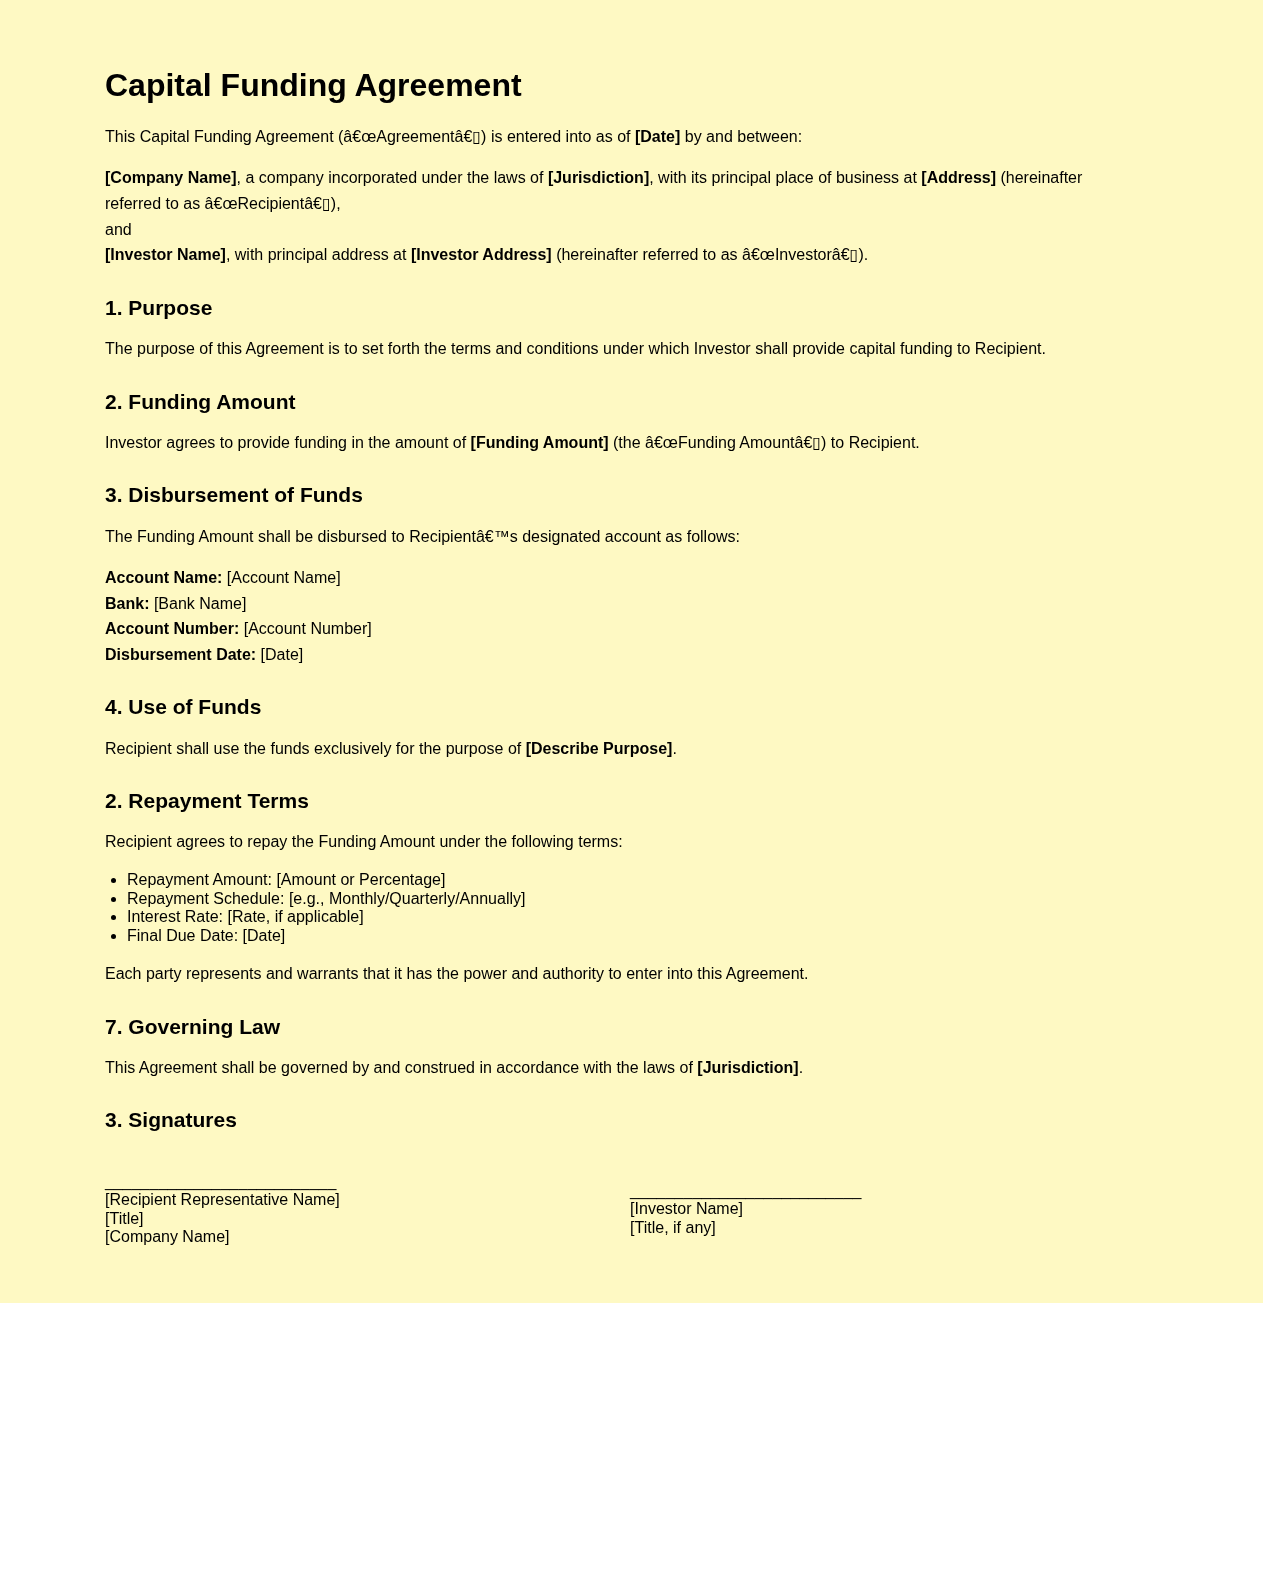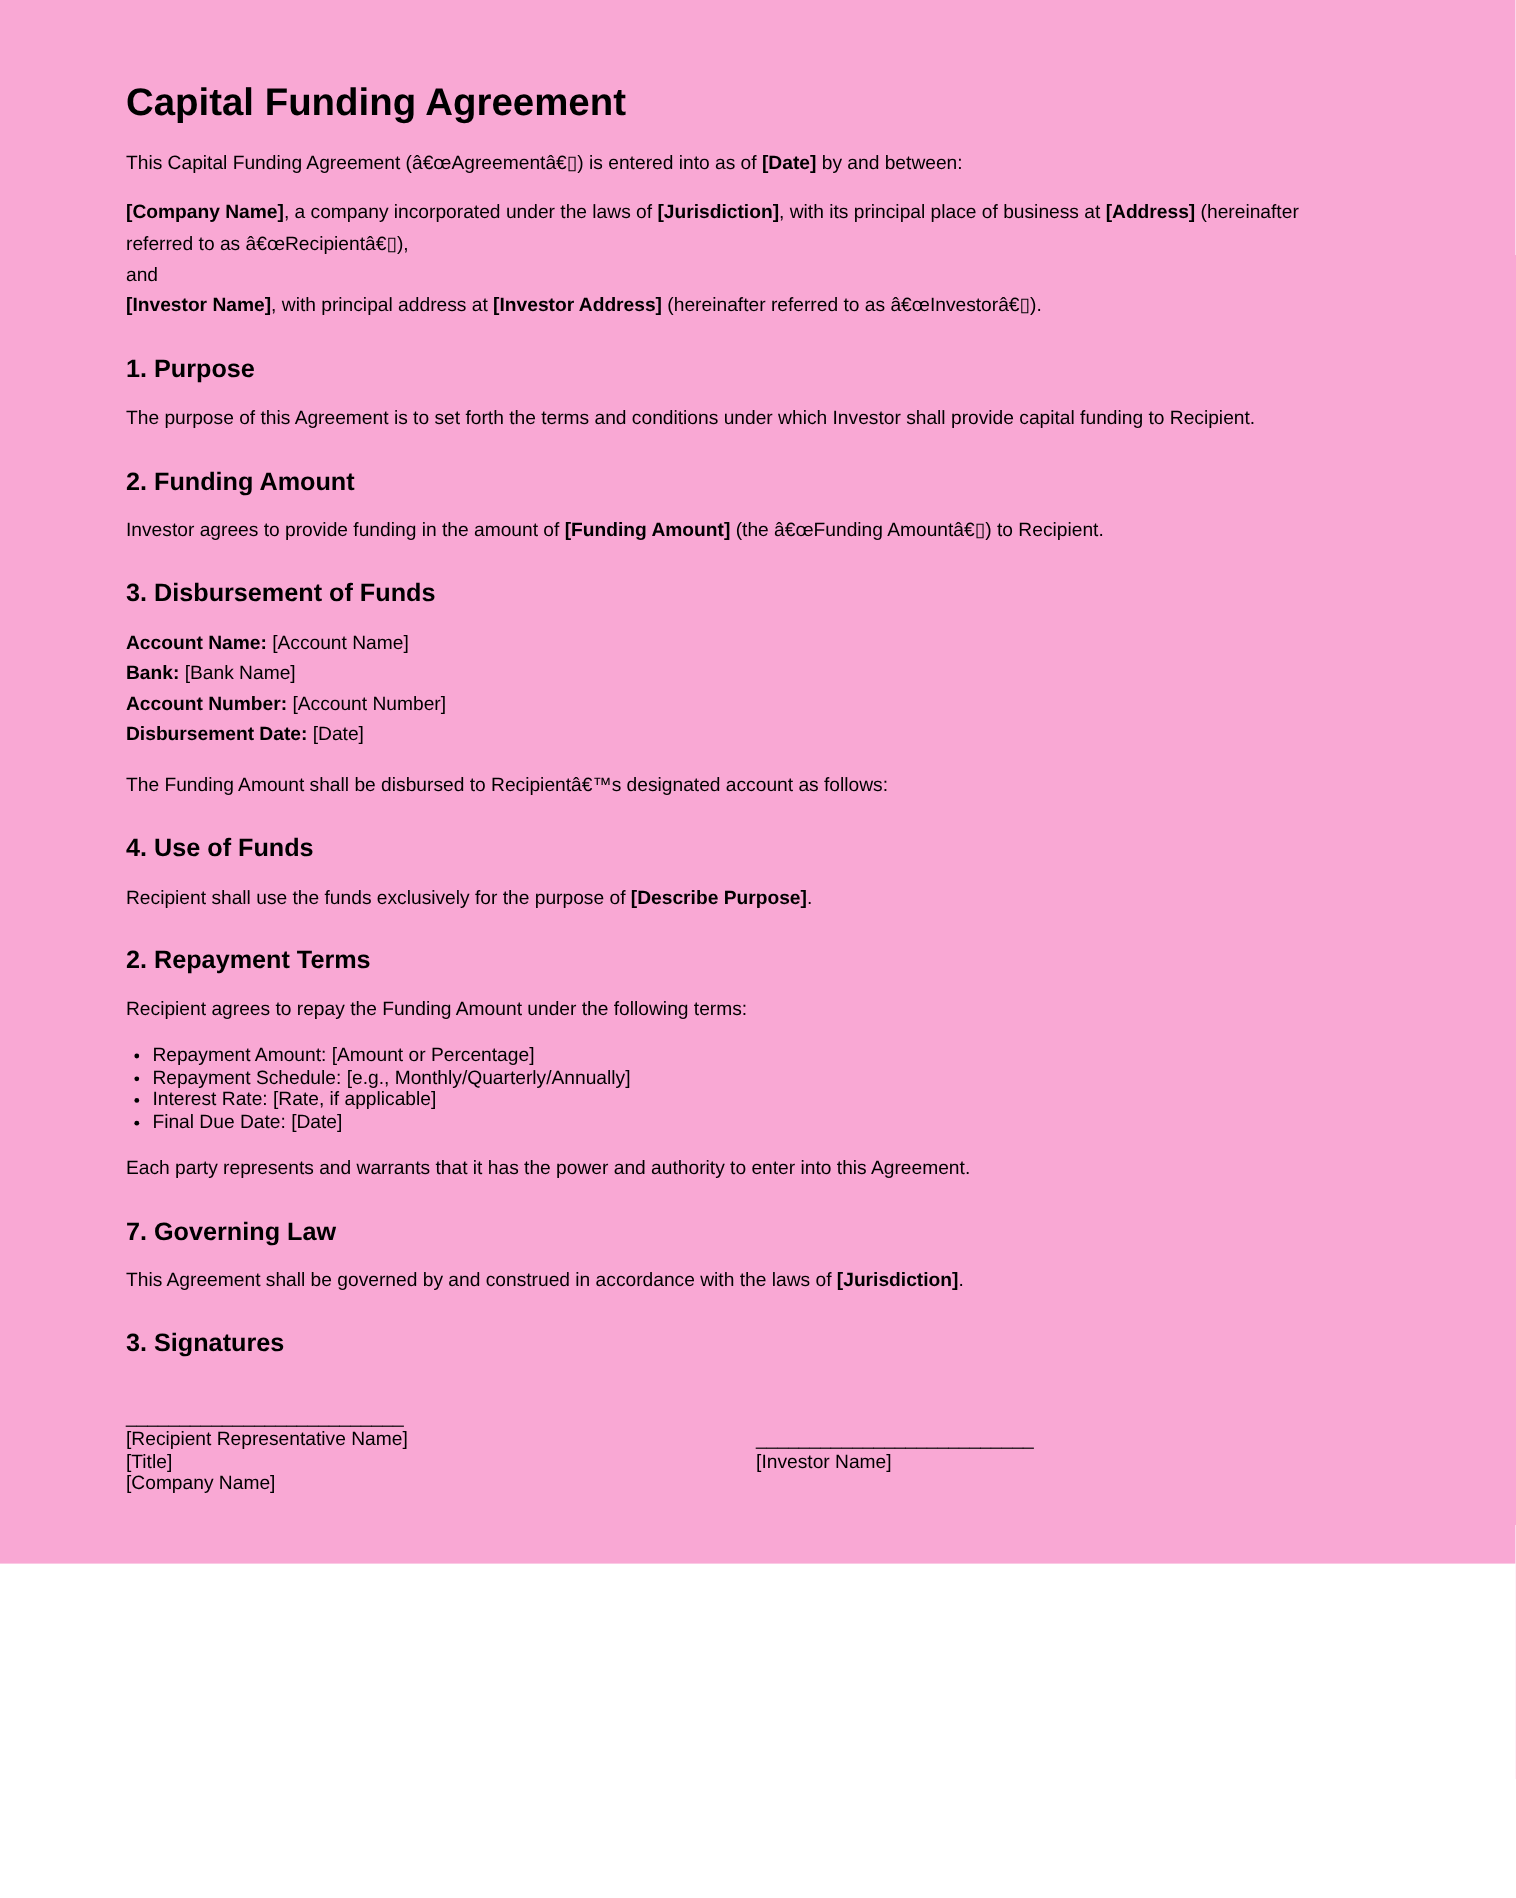--- a/index.html
+++ b/index.html
@@ -10,21 +10,21 @@
   body {
     width: 1263px;
     height: 1582px;
     font-family: "Liberation Sans", "DejaVu Sans", sans-serif;
     font-size: 16px;
     color: #000000;
   }
   .viewport {
     height: 1303px;
     overflow: hidden;
-    background: #f9a8d4;
+    background: #fef9c3;
   }
   .doc {
     padding: 67px 123px 0 105px;
   }
   h1 {
     font-size: 32px;
     line-height: 1.15;
     font-weight: bold;
     margin: 0 0 20px 0;
   }
@@ -78,22 +78,22 @@
 
     <p><strong>[Company Name]</strong><span>, a company incorporated under the laws of </span><strong>[Jurisdiction]</strong><span>, with its principal place of business at </span><strong>[Address]</strong><span> (hereinafter referred to as â€œRecipientâ€▯),</span><br><span>and</span><br><strong>[Investor Name]</strong><span>, with principal address at </span><strong>[Investor Address]</strong><span> (hereinafter referred to as â€œInvestorâ€▯).</span></p>
 
     <h2>1. Purpose</h2>
     <p>The purpose of this Agreement is to set forth the terms and conditions under which Investor shall provide capital funding to Recipient.</p>
 
     <h2>2. Funding Amount</h2>
     <p><span>Investor agrees to provide funding in the amount of </span><strong>[Funding Amount]</strong><span> (the â€œFunding Amountâ€▯) to Recipient.</span></p>
 
     <h2>3. Disbursement of Funds</h2>
+    <p>The Funding Amount shall be disbursed to Recipientâ€™s designated account as follows:</p>
     <p><strong>Account Name:</strong><span> [Account Name]</span><br><strong>Bank:</strong><span> [Bank Name]</span><br><strong>Account Number:</strong><span> [Account Number]</span><br><strong>Disbursement Date:</strong><span> [Date]</span></p>
-    <p>The Funding Amount shall be disbursed to Recipientâ€™s designated account as follows:</p>
 
     <h2>4. Use of Funds</h2>
     <p><span>Recipient shall use the funds exclusively for the purpose of </span><strong>[Describe Purpose]</strong><span>.</span></p>
 
     <h2>2. Repayment Terms</h2>
     <p>Recipient agrees to repay the Funding Amount under the following terms:</p>
     <ul>
       <li>Repayment Amount: [Amount or Percentage]</li>
       <li>Repayment Schedule: [e.g., Monthly/Quarterly/Annually]</li>
       <li>Interest Rate: [Rate, if applicable]</li>
@@ -110,17 +110,18 @@
     <div class="sig-table">
       <div class="sig-cell">
         <div class="sig-line">__________________________</div>
         <div>[Recipient Representative Name]</div>
         <div>[Title]</div>
         <div>[Company Name]</div>
       </div>
       <div class="sig-cell right">
         <div class="sig-line">__________________________</div>
         <div>[Investor Name]</div>
+        <div>[Title, if any]</div>
       </div>
     </div>
 
   </div>
 </div>
 
 </body></html>

